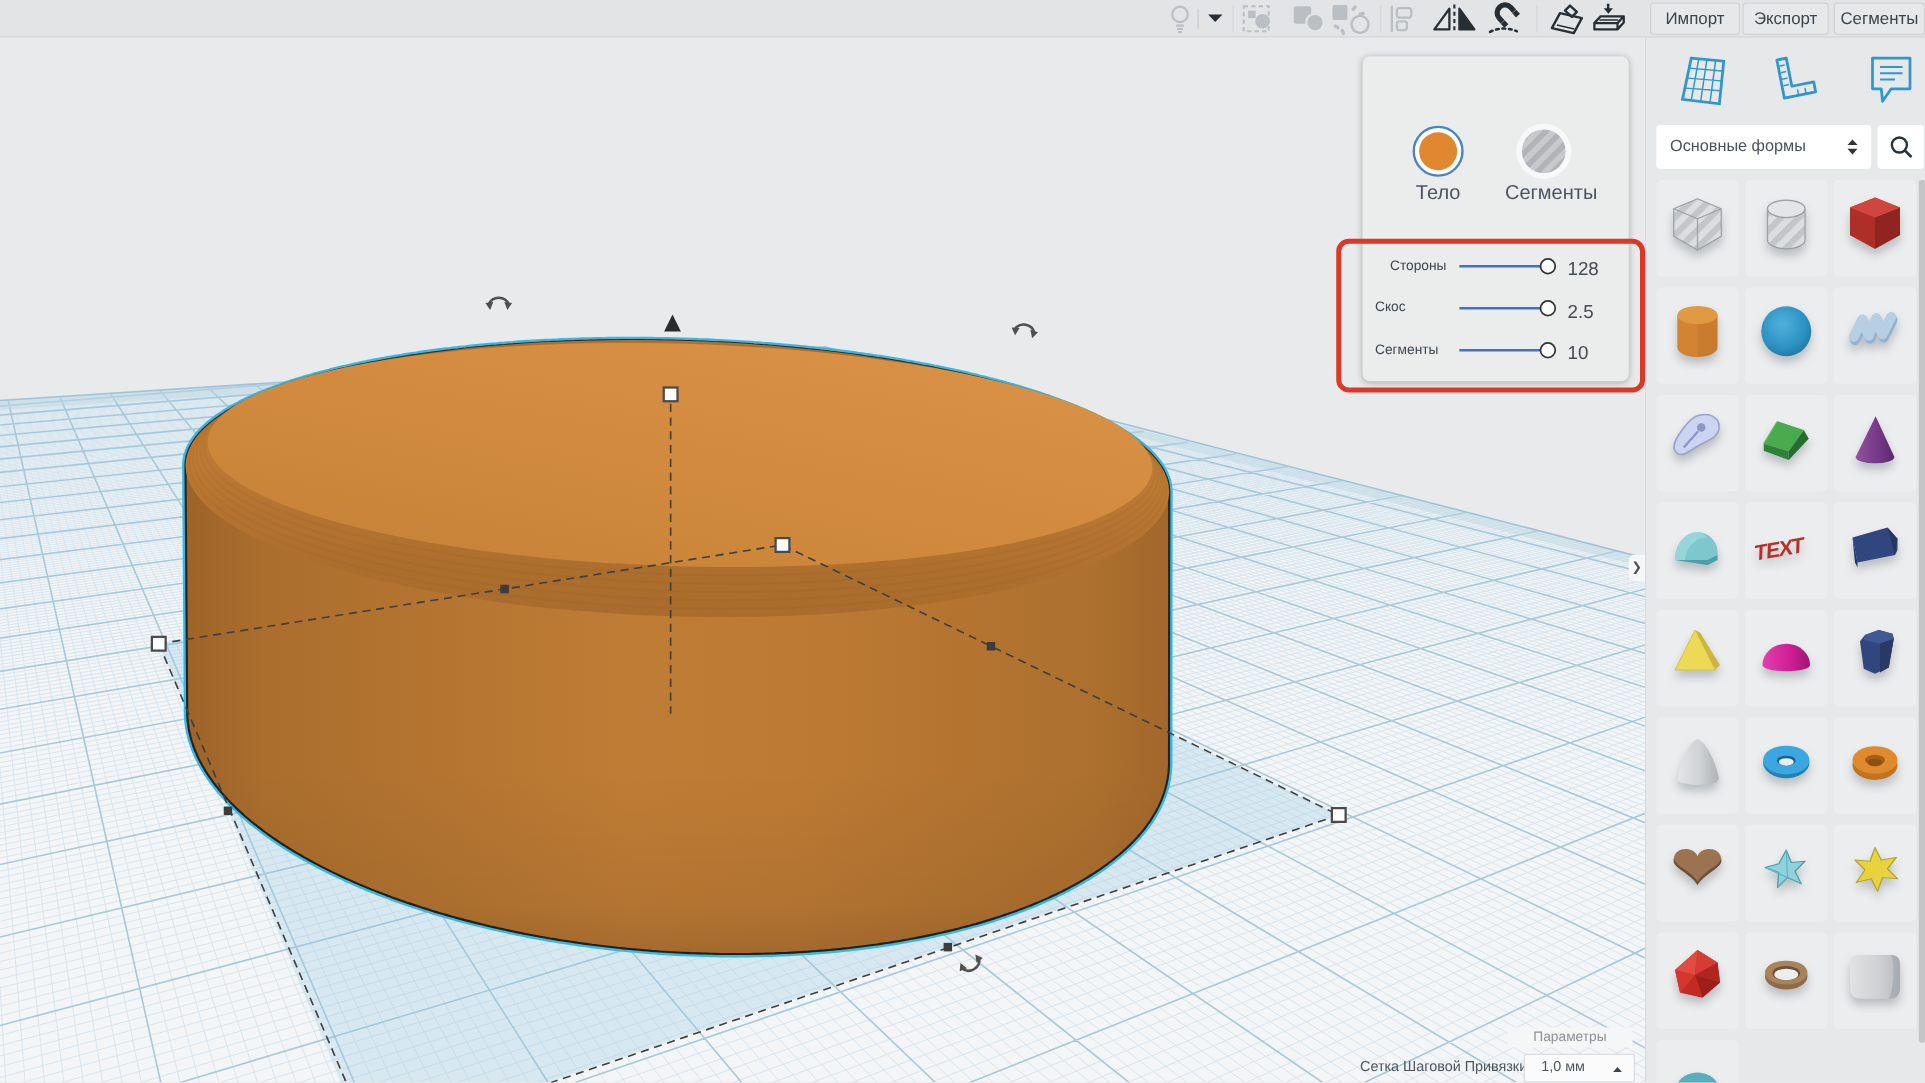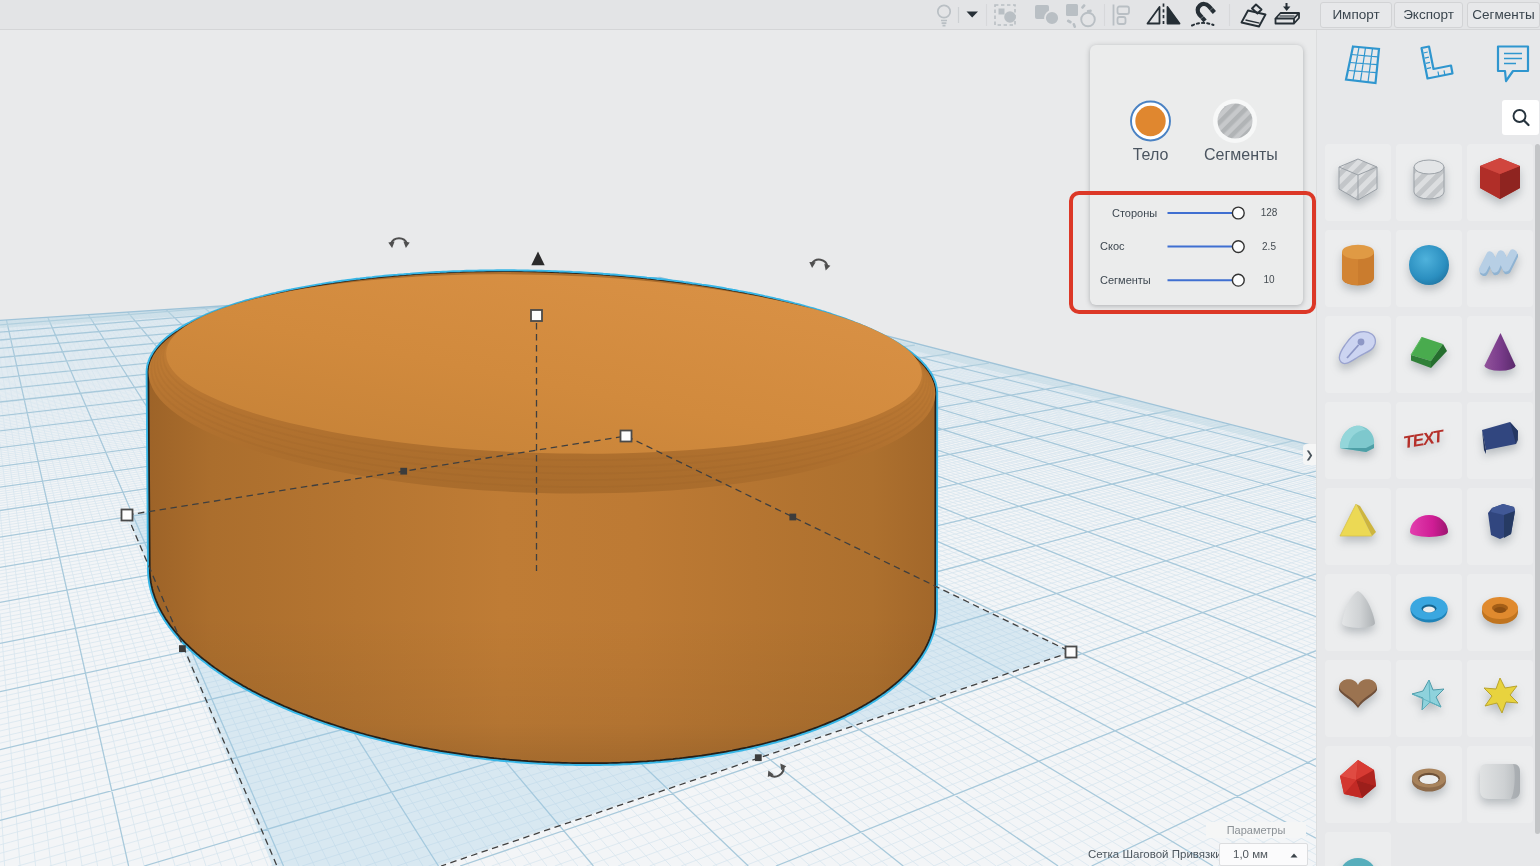--- a/index.html
+++ b/index.html
@@ -4,21 +4,21 @@
 html,body{width:1540px;height:866px;overflow:hidden;font-family:"Liberation Sans",sans-serif;background:#e9eaeb}
 #root{position:absolute;left:0;top:0;width:1540px;height:866px}
 .abs{position:absolute}
 #topbar{left:0;top:0;width:1540px;height:30px;background:#e3e4e6;border-bottom:1px solid #d4d5d7;z-index:30}
 .tbtn{position:absolute;top:2px;height:26px;background:#e7e8ea;border:1px solid #d2d3d5;border-radius:3px;color:#3a454e;font-size:13.5px;line-height:24px;text-align:center;z-index:31}
 #panel{left:1090px;top:45px;width:213px;height:260px;background:#ebecec;border-radius:6px;box-shadow:0 1px 5px rgba(60,64,70,.35);z-index:20}
 #phead{position:absolute;left:0;top:0;width:100%;height:31px;background:#f4f5f5;border-bottom:1px solid #e0e1e2;border-radius:6px 6px 0 0}
 #ptitle{position:absolute;left:43px;top:8px;font-size:13px;font-weight:bold;color:#2c3a46;letter-spacing:.2px}
 .plabel{position:absolute;font-size:16px;color:#4b5560;text-align:center}
 .slabel{position:absolute;font-size:11px;color:#3d4750}
-.sval{position:absolute;font-size:10px;color:#454c52;text-align:center;width:30px}
+.sval{position:absolute;font-size:15px;color:#454c52;text-align:left;width:30px}
 #redbox{left:1069px;top:191px;width:247px;height:123px;border:4px solid #dc3827;border-radius:10px;z-index:25}
 #shapes{left:1316px;top:30px;width:224px;height:836px;background:#e7e8ea;border-left:1px solid #dcddde;overflow:hidden;z-index:10}
 .tile{position:absolute;width:66px;height:77px;background:#ecedee;border-radius:4px}
 .ddrop{position:absolute;background:#fff;border-radius:3px}
 #params{left:1206px;top:822px;width:100px;height:16px;background:#f5f6f6;border-radius:2px;color:#8b9196;font-size:11px;text-align:center;line-height:16px;z-index:5}
 #snap{left:1088px;top:848px;font-size:11.5px;color:#4d565e;z-index:5}
 #snapdd{left:1219px;top:843px;width:89px;height:23px;background:#fbfbfc;border:1px solid #dcdddf;border-radius:2px;font-size:11.5px;color:#50575d;line-height:21px;padding-left:13px;z-index:5}
 #exptab{left:1303px;top:444px;width:13px;height:21px;background:#f5f6f6;border-radius:4px 0 0 4px;color:#4a545c;font-size:10px;line-height:21px;text-align:center;z-index:5}
 </style></head><body>
 <div id="root">
@@ -205,20 +205,27 @@
         </g>
         <g fill="none" stroke="#2f96cf" stroke-width="2.2" stroke-linejoin="round">
           <path d="M104.5 18L112 16.5L116.5 39L134 35.5L135.5 43.5L110.5 48.5Z"></path>
           <path d="M106.5 23l4.3 -1M107.6 28.2l4.3 -1M108.7 33.4l4.3 -1M109.8 38.6l4.3 -1M121 41.5l0.8 4.3M127 40.3l0.8 4.3" stroke-width="1.2"></path>
         </g>
         <g fill="none" stroke="#2f96cf" stroke-width="2.2" stroke-linejoin="round">
           <path d="M181 16.5L211 16.5L211 41L196 41L189 51L188 41L181 41Z"></path>
           <path d="M187 23.5L205 23.5M187 28.5L205 28.5M187 33.5L199 33.5" stroke-width="1.6"></path>
         </g>
       </svg>
+      <div class="ddrop" style="left:8px;top:70px;width:172px;height:35px">
+        <span style="position:absolute;left:11px;top:9px;font-size:13px;color:#49525a">Основные формы</span>
+        <svg class="abs" style="right:10px;top:11px" width="10" height="13">
+          <path d="M1 5L5 0.5L9 5Z" fill="#333"></path>
+          <path d="M1 8L5 12.5L9 8Z" fill="#333"></path>
+        </svg>
+      </div>
       <div class="ddrop" style="left:185px;top:70px;width:37px;height:35px">
         <svg class="abs" style="left:8px;top:7px" width="22" height="22">
           <circle cx="9.5" cy="9" r="6" fill="none" stroke="#26333d" stroke-width="1.9"></circle>
           <line x1="14" y1="13.5" x2="18.5" y2="18" stroke="#26333d" stroke-width="2.2" stroke-linecap="round"></line>
         </svg>
       </div>
       <div class="tile" style="left:8px;top:114px">
         <svg width="56" height="56" style="position:absolute;left:5px;top:8px;filter:drop-shadow(0 5px 4px rgba(90,100,110,0.35))" viewBox="0 0 56 56">
           <defs>
             <pattern id="gstr" width="10" height="10" patternUnits="userSpaceOnUse" patternTransform="rotate(45)">

